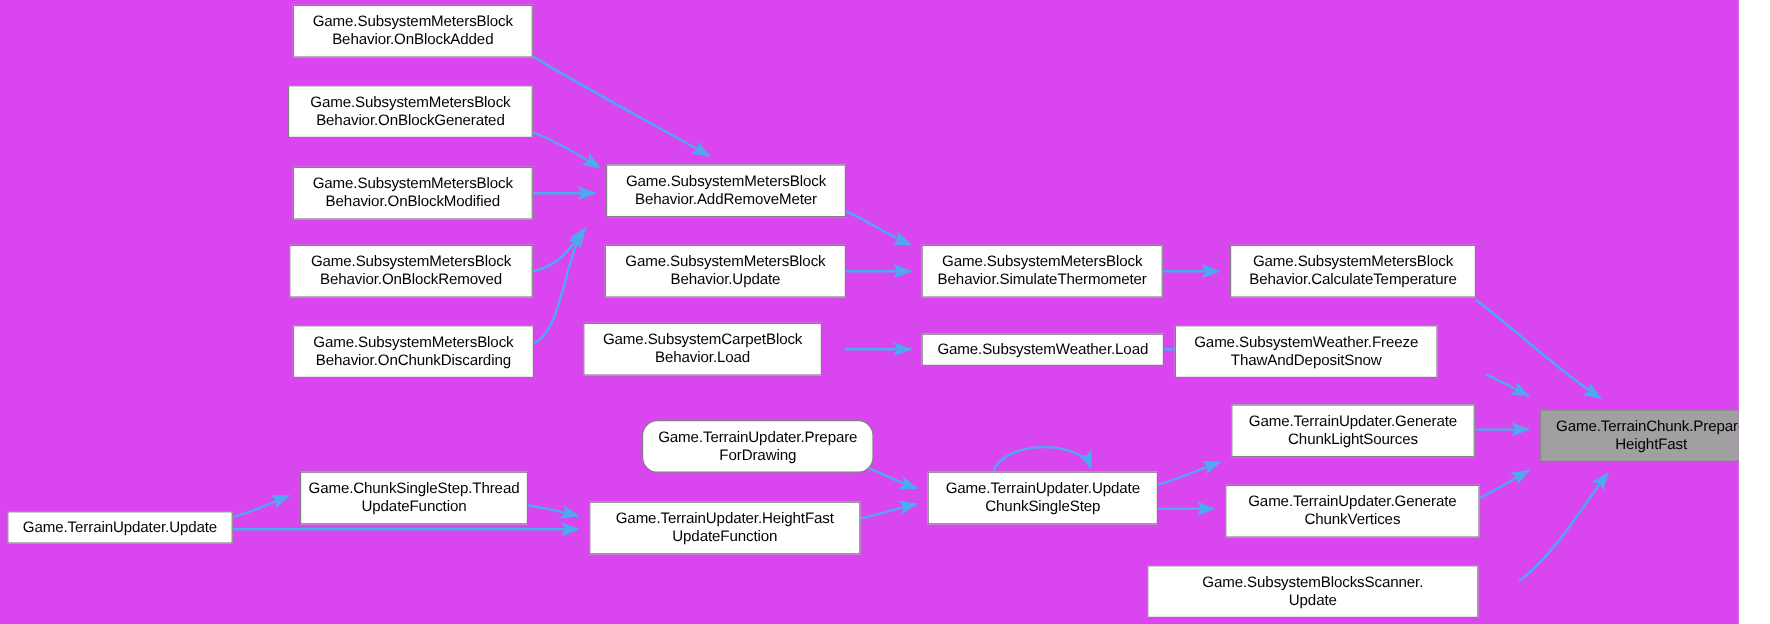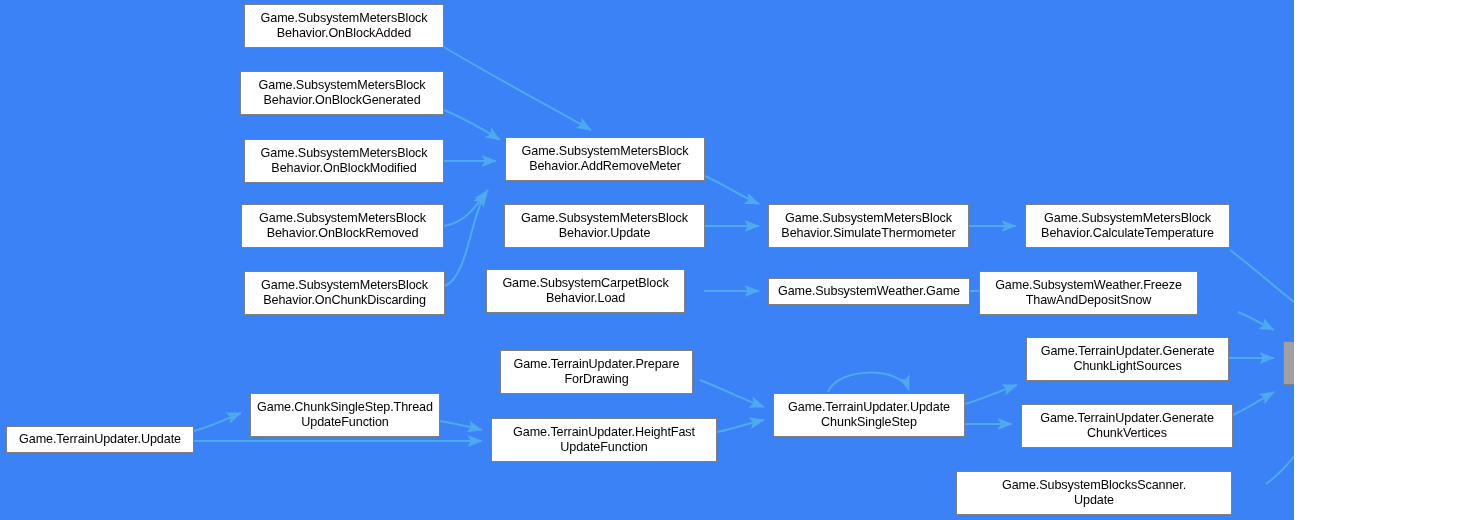--- a/index.html
+++ b/index.html
@@ -5,23 +5,23 @@
   * { box-sizing: border-box; }
   html, body {
     margin: 0; padding: 0;
     background: #ffffff;
   }
   body {
     font-family: "Liberation Sans", sans-serif;
   }
   #graph {
     position: relative;
-    width: 1294px;
+    width: 1449px;
     height: 520px;
-    background: #3b82f6;
+    background: #d946ef;
     overflow: hidden;
   }
   #edge-layer {
     position: absolute;
     left: 0; top: 0;
     width: 1475px;
     height: 520px;
     pointer-events: none;
   }
   .node {
@@ -97,30 +97,30 @@
       <div class="node" style="left: 241px; top: 204px; width: 203px; height: 44px;"><span class="node-label">Game.SubsystemMetersBlock
 Behavior.OnBlockRemoved</span></div>
       <div class="node" style="left: 244px; top: 271px; width: 201px; height: 44px;"><span class="node-label">Game.SubsystemMetersBlock
 Behavior.OnChunkDiscarding</span></div>
       <div class="node" style="left: 505px; top: 137px; width: 200px; height: 44px;"><span class="node-label">Game.SubsystemMetersBlock
 Behavior.AddRemoveMeter</span></div>
       <div class="node" style="left: 504px; top: 204px; width: 201px; height: 44px;"><span class="node-label">Game.SubsystemMetersBlock
 Behavior.Update</span></div>
       <div class="node" style="left: 486px; top: 269px; width: 199px; height: 44px;"><span class="node-label">Game.SubsystemCarpetBlock
 Behavior.Load</span></div>
-      <div class="node" style="left: 500px; top: 350px; width: 193px; height: 44px;"><span class="node-label">Game.TerrainUpdater.Prepare
+      <div class="node" style="left: 535px; top: 350px; width: 193px; height: 44px; border-radius: 13px;"><span class="node-label">Game.TerrainUpdater.Prepare
 ForDrawing</span></div>
       <div class="node" style="left: 250px; top: 393px; width: 190px; height: 44px;"><span class="node-label">Game.ChunkSingleStep.Thread
 UpdateFunction</span></div>
       <div class="node" style="left: 491px; top: 418px; width: 226px; height: 44px;"><span class="node-label">Game.TerrainUpdater.HeightFast
 UpdateFunction</span></div>
       <div class="node" style="left: 6px; top: 426px; width: 188px; height: 27px;"><span class="node-label">Game.TerrainUpdater.Update</span></div>
       <div class="node" style="left: 768px; top: 204px; width: 201px; height: 44px;"><span class="node-label">Game.SubsystemMetersBlock
 Behavior.SimulateThermometer</span></div>
-      <div class="node" style="left: 768px; top: 278px; width: 202px; height: 27px;"><span class="node-label">Game.SubsystemWeather.Game</span></div>
+      <div class="node" style="left: 768px; top: 278px; width: 202px; height: 27px;"><span class="node-label">Game.SubsystemWeather.Load</span></div>
       <div class="node" style="left: 773px; top: 393px; width: 192px; height: 44px;"><span class="node-label">Game.TerrainUpdater.Update
 ChunkSingleStep</span></div>
       <div class="node" style="left: 1025px; top: 204px; width: 205px; height: 44px;"><span class="node-label">Game.SubsystemMetersBlock
 Behavior.CalculateTemperature</span></div>
       <div class="node" style="left: 979px; top: 271px; width: 219px; height: 44px; text-align: center;"><span class="node-label">Game.SubsystemWeather.Freeze
 ThawAndDepositSnow</span></div>
       <div class="node" style="left: 1026px; top: 337px; width: 203px; height: 44px;"><span class="node-label">Game.TerrainUpdater.Generate
 ChunkLightSources</span></div>
       <div class="node" style="left: 1021px; top: 404px; width: 212px; height: 44px;"><span class="node-label">Game.TerrainUpdater.Generate
 ChunkVertices</span></div>

